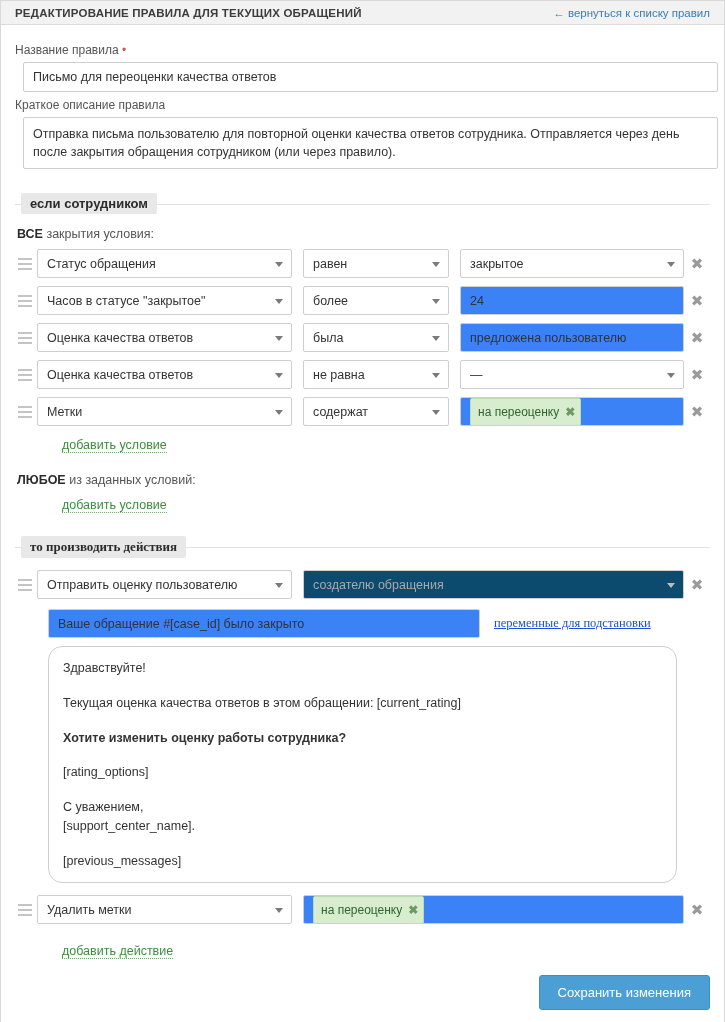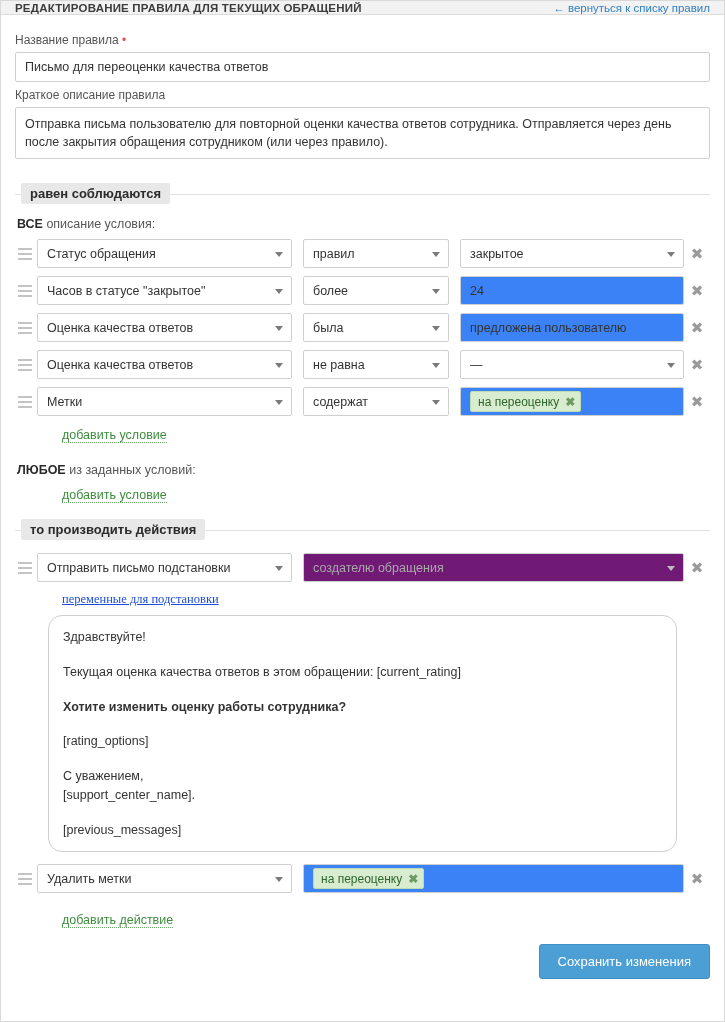--- a/index.html
+++ b/index.html
@@ -10,21 +10,21 @@
   }
   .page {
     width: 725px;
     min-height: 1022px;
     background: #fff;
     position: relative;
     border: 1px solid #d9d9d9;
   }
   
   .topbar {
-    height: 14px;
+    height: 24px;
     background: #f2f2f2;
     border-bottom: 1px solid #dcdcdc;
     display: flex;
     align-items: center;
     justify-content: space-between;
     padding: 0 14px;
   }
   .topbar-title {
     font-size: 11.5px;
     color: #3c3c3c;
@@ -51,20 +51,21 @@
   input.text-input, textarea.text-area {
     width: 100%;
     border: 1px solid #cfcfcf;
     border-radius: 2px;
     padding: 7px 9px;
     font-size: 12.5px;
     color: #333;
     font-family: "Liberation Sans", sans-serif;
     background: #fff;
     outline: none;
+    margin-left: 8px;
   }
   textarea.text-area {
     resize: none;
     line-height: 1.45;
     height: 52px;
   }
 
   
   .section-head {
     margin: 20px 0 8px 0;
@@ -128,21 +129,21 @@
     height: 29px;
     display: flex;
     align-items: center;
     padding: 0 26px 0 9px;
     font-size: 12.5px;
     color: #333;
     cursor: pointer;
     overflow: hidden;
     white-space: nowrap;
   }
-  .sel.disabled { color: #a9a9a9; background: #701a75; }
+  .sel.disabled { color: #a9a9a9; background: #0c4a6e; }
   .sel .caret {
     position: absolute;
     right: 8px; top: 50%;
     margin-top: -2px;
     width: 0; height: 0;
     border-left: 4px solid transparent;
     border-right: 4px solid transparent;
     border-top: 5px solid #7a7a7a;
   }
   .sel.disabled .caret { border-top-color: #bdbdbd; }
@@ -174,21 +175,21 @@
 
   .tag {
     display: inline-flex;
     align-items: center;
     background: #d8eccf;
     border: 1px solid #bcdcae;
     color: #2f662f;
     border-radius: 2px;
     font-size: 12px;
     padding: 2px 5px 2px 7px;
-    height: 21px;
+    height: 28px;
   }
   .tag .tag-x {
     margin-left: 6px;
     color: #6d9a63;
     font-size: 12px;
     cursor: pointer;
     font-weight: bold;
   }
 
   .add-link {
@@ -270,40 +271,40 @@
       <span class="req">•</span>
     </div>
     <input class="text-input" type="text" value="Письмо для переоценки качества ответов" style="">
 
     
     <div class="field-label">Краткое описание правила</div>
     <textarea class="text-area" style="">Отправка письма пользователю для повторной оценки качества ответов сотрудника. Отправляется через день после закрытия обращения сотрудником (или через правило).</textarea>
 
     
     <div class="section-head">
-      <span class="chip">равен соблюдаются</span>
+      <span class="chip">если сотрудником</span>
     </div>
 
     <div class="cond-title">
-      <b>ВСЕ</b><span> описание условия:</span>
+      <b>ВСЕ</b><span> закрытия условия:</span>
     </div>
 
     
     <div class="row">
       <div class="grip">
           <i></i>
           <i></i>
           <i></i>
         </div>
       <div class="sel w-left">
         <span>Статус обращения</span>
         <span class="caret"></span>
       </div>
       <div class="sel w-mid">
-        <span>правил</span>
+        <span>равен</span>
         <span class="caret"></span>
       </div>
       <div class="sel w-right">
         <span>закрытое</span>
         <span class="caret"></span>
       </div>
       <div class="x-btn">✖</div>
     </div>
 
     
@@ -396,44 +397,47 @@
 
     <a class="add-link">добавить условие</a>
 
     <div class="cond-title" style="margin-top:20px;">
       <b>ЛЮБОЕ</b><span> из заданных условий:</span>
     </div>
 
     <a class="add-link" style="margin-top:0;">добавить условие</a>
 
     
-    <div class="section-head" style="margin-top:16px;">
+    <div class="section-head" style="margin-top:23px;font-family:Liberation Serif, serif;">
       <span class="chip">то производить действия</span>
     </div>
 
     
     <div class="row" style="margin-top:12px;">
       <div class="grip">
           <i></i>
           <i></i>
           <i></i>
         </div>
       <div class="sel w-left">
-        <span>Отправить письмо подстановки</span>
+        <span>Отправить оценку пользователю</span>
         <span class="caret"></span>
       </div>
       <div class="sel disabled w-right" style="margin-left:11px;">
         <span>создателю обращения</span>
         <span class="caret"></span>
       </div>
       <div class="x-btn">✖</div>
     </div>
 
     
     <div class="subject-row">
+      <div class="txt">
+        <span>Ваше обращение #[case_id] было закрыто</span>
+      </div>
       <a class="vars-link">переменные для подстановки</a>
     </div>
 
     
     <div class="mail-body">
       <p>Здравствуйте!</p>
       <p>Текущая оценка качества ответов в этом обращении: [current_rating]</p>
       <p class="strong">Хотите изменить оценку работы сотрудника?</p>
       <p>[rating_options]</p>
       <p style="white-space:pre-line">С уважением,

